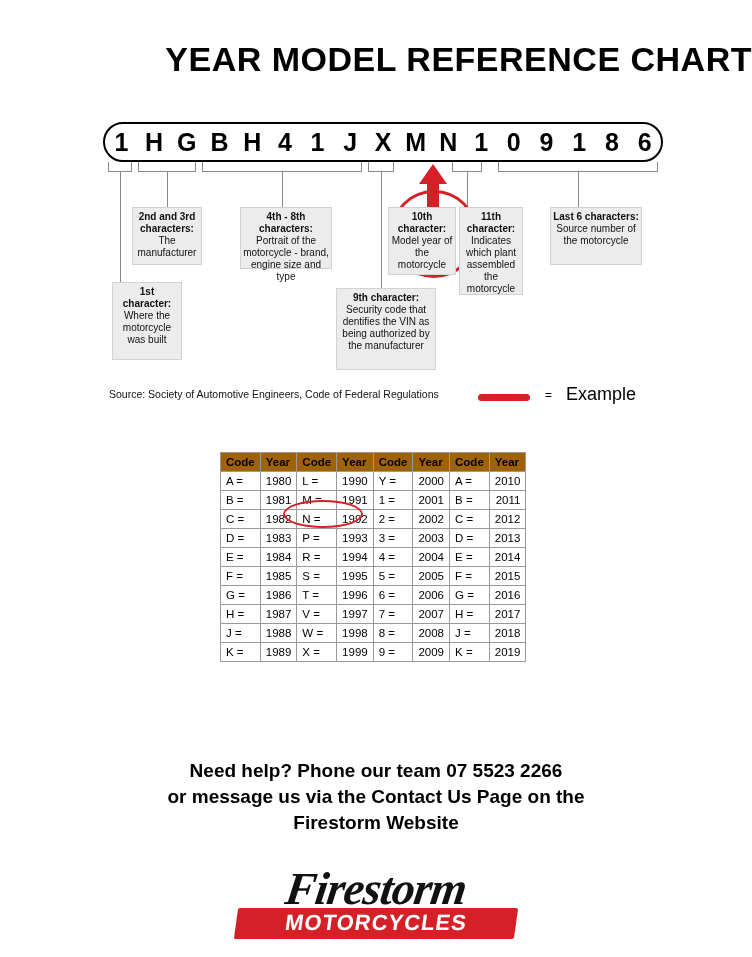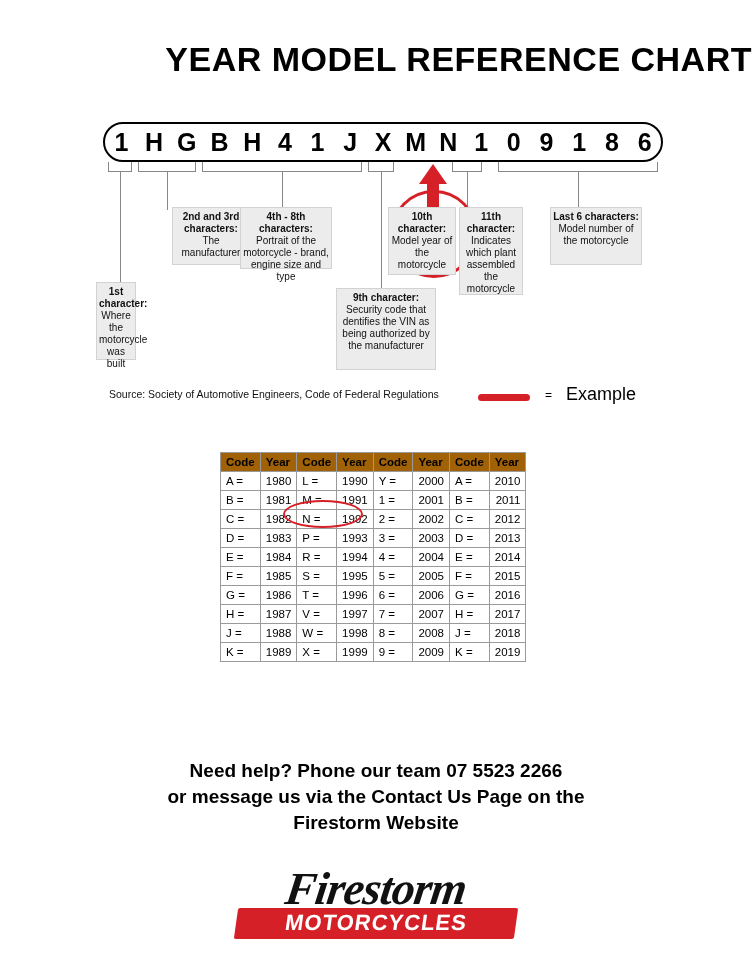--- a/index.html
+++ b/index.html
@@ -270,26 +270,26 @@
 <div class="bracket" style="left:452px; top:162px; width:30px;"></div>
 <div class="leader v" style="left:467px; top:172px; height:38px;"></div>
 
 <div class="bracket" style="left:498px; top:162px; width:160px;"></div>
 <div class="leader v" style="left:578px; top:172px; height:38px;"></div>
 
 <div id="m-arrow-head"></div>
 <div id="m-arrow-shaft"></div>
 <div id="m-ellipse"></div>
 
-<div class="callout" style="left:96px; top:282px; width:40px; height:78px;">
+<div class="callout" style="left:112px; top:282px; width:70px; height:78px;">
   <b>1st character:</b>
   <div>Where the motorcycle was built</div>
 </div>
 
-<div class="callout" style="left:132px; top:207px; width:78px; height:58px;margin-left:40px;">
+<div class="callout" style="left:132px; top:207px; width:70px; height:58px;">
   <b>2nd and 3rd characters:</b>
   <div>The manufacturer</div>
 </div>
 
 <div class="callout" style="left:240px; top:207px; width:92px; height:62px;">
   <b>4th - 8th characters:</b>
   <div>Portrait of the motorcycle - brand, engine size and type</div>
 </div>
 
 <div class="callout" style="left:336px; top:288px; width:100px; height:82px;">
@@ -302,21 +302,21 @@
   <div>Model year of the motorcycle</div>
 </div>
 
 <div class="callout" style="left:459px; top:207px; width:64px; height:88px;">
   <b>11th character:</b>
   <div>Indicates which plant assembled the motorcycle</div>
 </div>
 
 <div class="callout" style="left:550px; top:207px; width:92px; height:58px;">
   <b>Last 6 characters:</b>
-  <div>Model number of the motorcycle</div>
+  <div>Source number of the motorcycle</div>
 </div>
 
 <div id="source-line">Source:  Society of Automotive Engineers, Code of Federal Regulations</div>
 <div id="example-swatch"></div>
 <div id="example-equals">=</div>
 <div id="example-label">Example</div>
 
 <div id="code-table-wrap">
   <table class="code-table">
     <thead>

